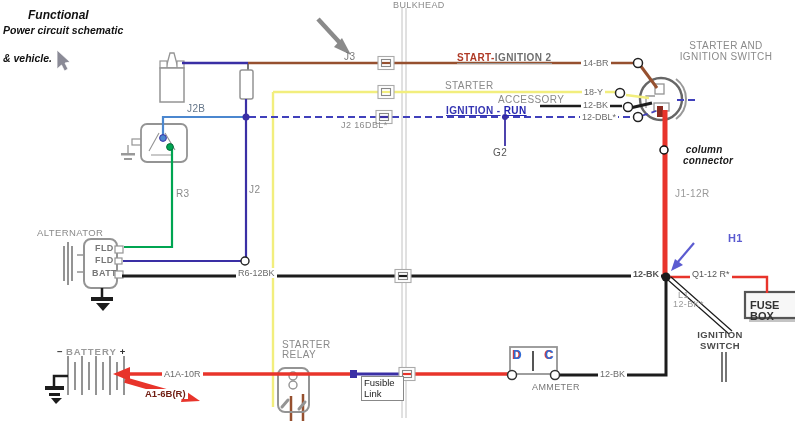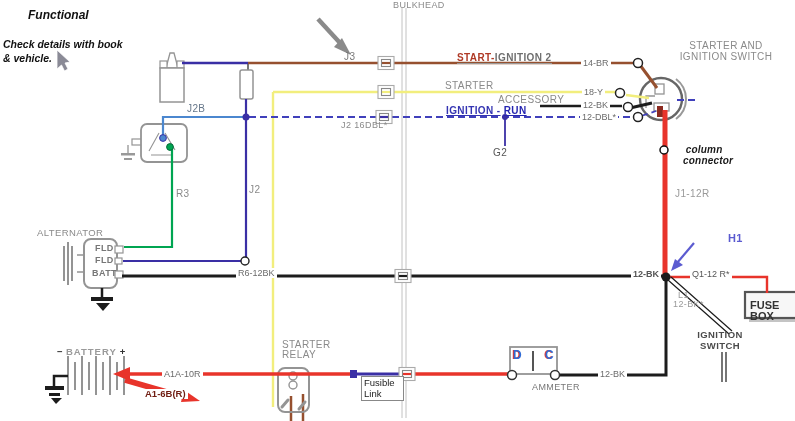--- a/index.html
+++ b/index.html
@@ -188,21 +188,21 @@
     <polygon points="351,55 334,47 342,38" fill="#8a8a8a"></polygon>
   </g>
   <g>
     <line x1="694" y1="243" x2="677" y2="263" stroke="var(--c-h1-blue)" stroke-width="2.2"></line>
     <polygon points="671,271 675,259 683,265" fill="var(--c-h1-blue)"></polygon>
   </g>
   <polygon points="57,50 57,69 61.5,65 64.5,71 68,69 65,63 70,62" fill="#8a8a96" stroke="#fff" stroke-width="0.8"></polygon>
 </svg>
 
   <div class="note" style="left:28px;top:8px;font-size:12px;">Functional</div>
-  <div class="note" style="left:3px;top:38px;">Check details with book</div>
+  <div class="note" style="left:3px;top:24px;">Power circuit schematic</div>
   <div class="note" style="left:3px;top:52px;">&amp; vehicle.</div>
 
   <div class="lbl" style="left:393px;top:0;font-size:9px;">BULKHEAD</div>
   <div class="lbl" style="left:344px;top:51px;color:#777;">J3</div>
 
   <div class="lbl" style="left:457px;top:52px;font-weight:bold;border-bottom:1px solid #999;"><span style="color:var(--c-start-red);">START-</span><span style="color:#6f6f6f;">IGNITION 2</span></div>
   <div class="onwire" style="left:581px;top:58px;">14-BR</div>
 
   <div class="lbl" style="left:445px;top:80px;">STARTER</div>
   <div class="onwire" style="left:582px;top:87px;">18-Y</div>

